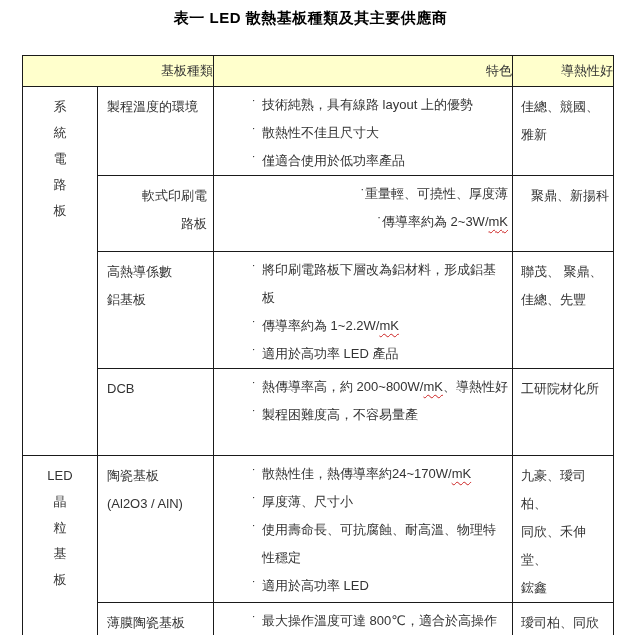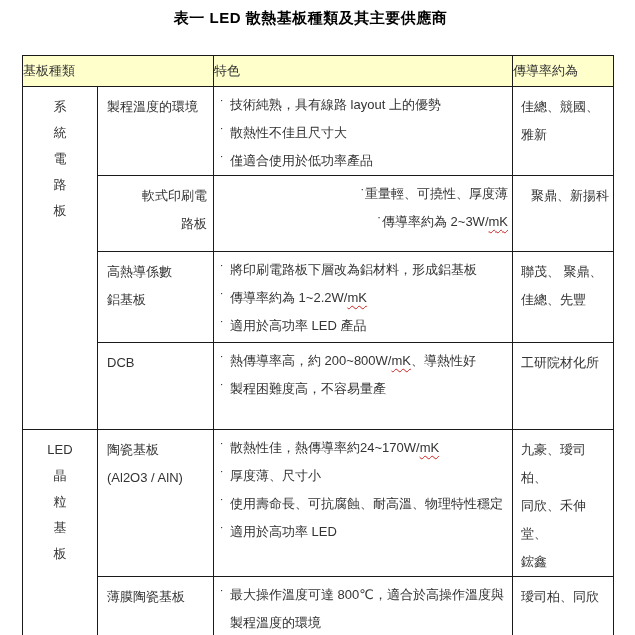--- a/index.html
+++ b/index.html
@@ -39,21 +39,21 @@
     vertical-align: top;
     color: var(--text-color, #333);
     font-size: 13px;
     font-weight: 400;
     padding: 0;
     overflow: hidden;
   }
   thead th {
     background: var(--header-bg, #ffffcc);
     height: 30px;
-    text-align: left;
+    text-align: right;
     vertical-align: middle;
   }
   tbody tr:nth-child(1) { height: 85px; }
   tbody tr:nth-child(2) { height: 76px; text-align: right; }
   tbody tr:nth-child(3) { height: 91px; }
   tbody tr:nth-child(4) { height: 87px; }
   tbody tr:nth-child(5) { height: 122px; }
   tbody tr:nth-child(6) { height: 80px; }
   td.cat {
     text-align: center;
@@ -61,21 +61,21 @@
   }
   .cat-line { line-height: 26px; }
   td.type {
     padding: 6px 6px 0 9px;
     line-height: 28px;
   }
   td.feat {
     padding: 4px 4px 0 6px;
     line-height: 28px;
   }
-  .feature { padding-left: 10px; }
+  .feature { padding-left: 10px; margin-left: 32px; }
   .bullet {
     display: inline-block;
     width: 10px;
     margin-left: -10px;
     color: var(--text-color, #333);
   }
   .sq {
     text-decoration-line: underline;
     text-decoration-style: wavy;
     text-decoration-color: var(--sq-color, #cc2222);
@@ -98,21 +98,21 @@
     <colgroup>
       <col style="width:75px">
       <col style="width:116px">
       <col style="width:299px">
       <col style="width:101px">
     </colgroup>
     <thead>
       <tr>
         <th colspan="2">基板種類</th>
         <th>特色</th>
-        <th>傳導率約為</th>
+        <th>導熱性好</th>
       </tr>
     </thead>
     <tbody id="tbody">
         <tr>
           <td class="cat" rowspan="4">
             <div class="cat-line">系</div>
             <div class="cat-line">統</div>
             <div class="cat-line">電</div>
             <div class="cat-line">路</div>
             <div class="cat-line">板</div>

